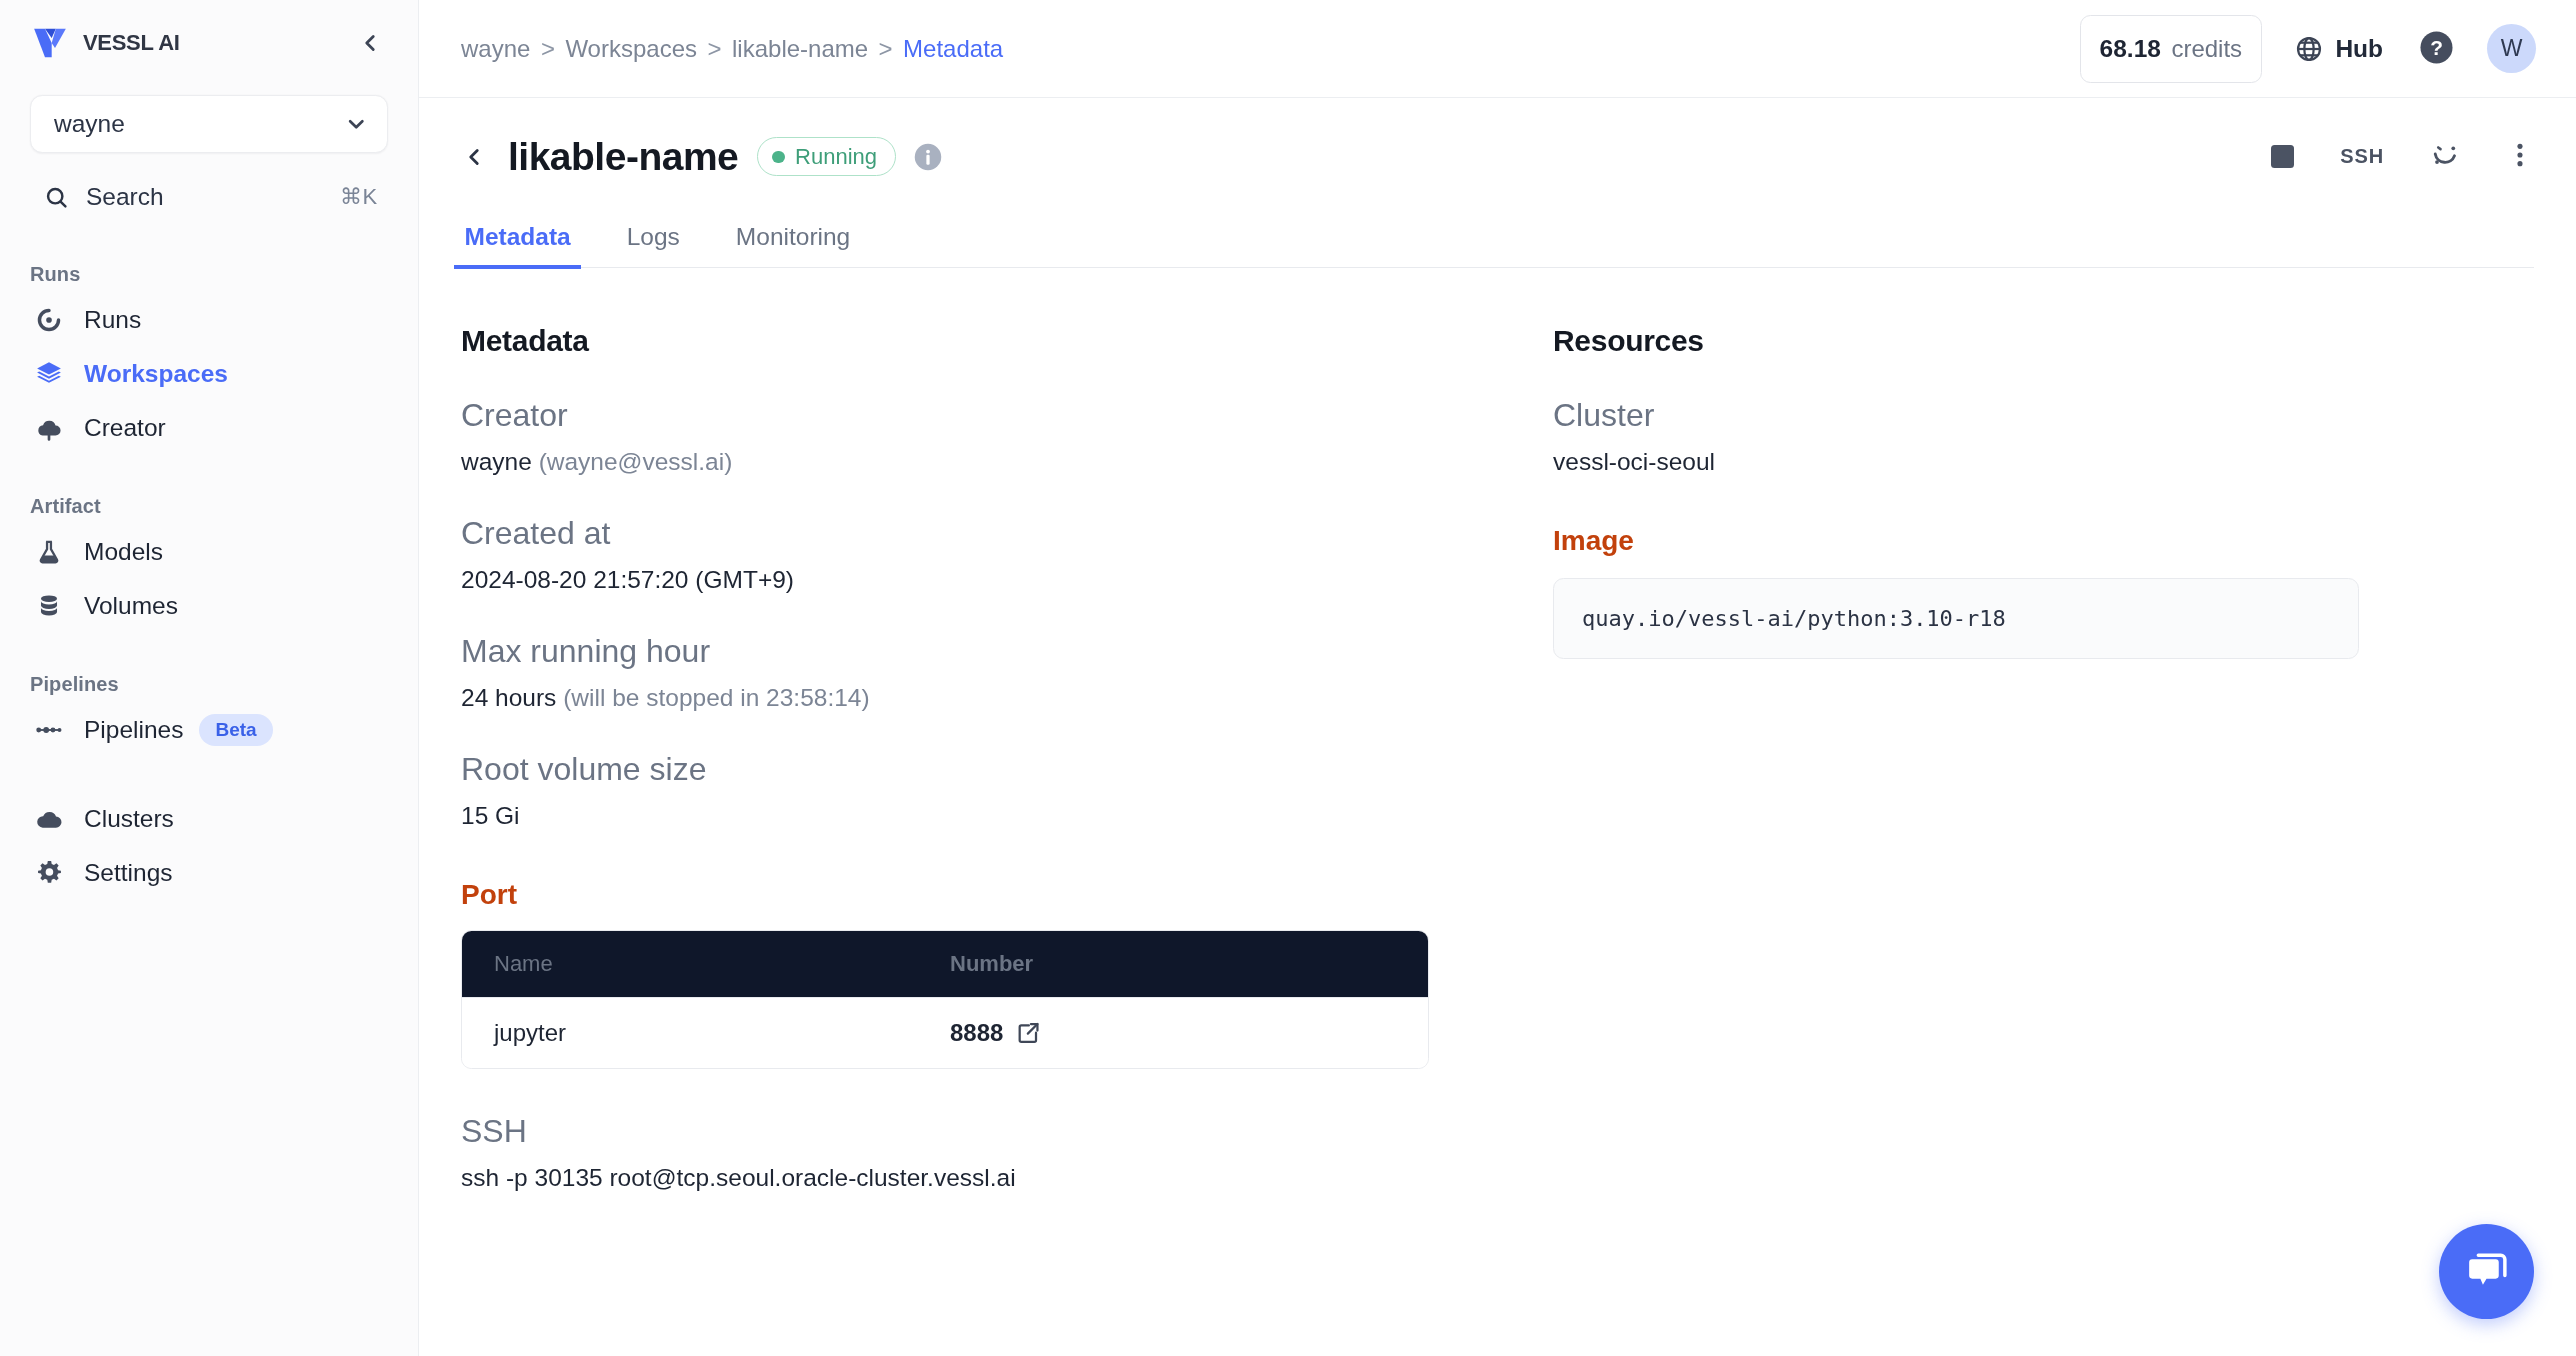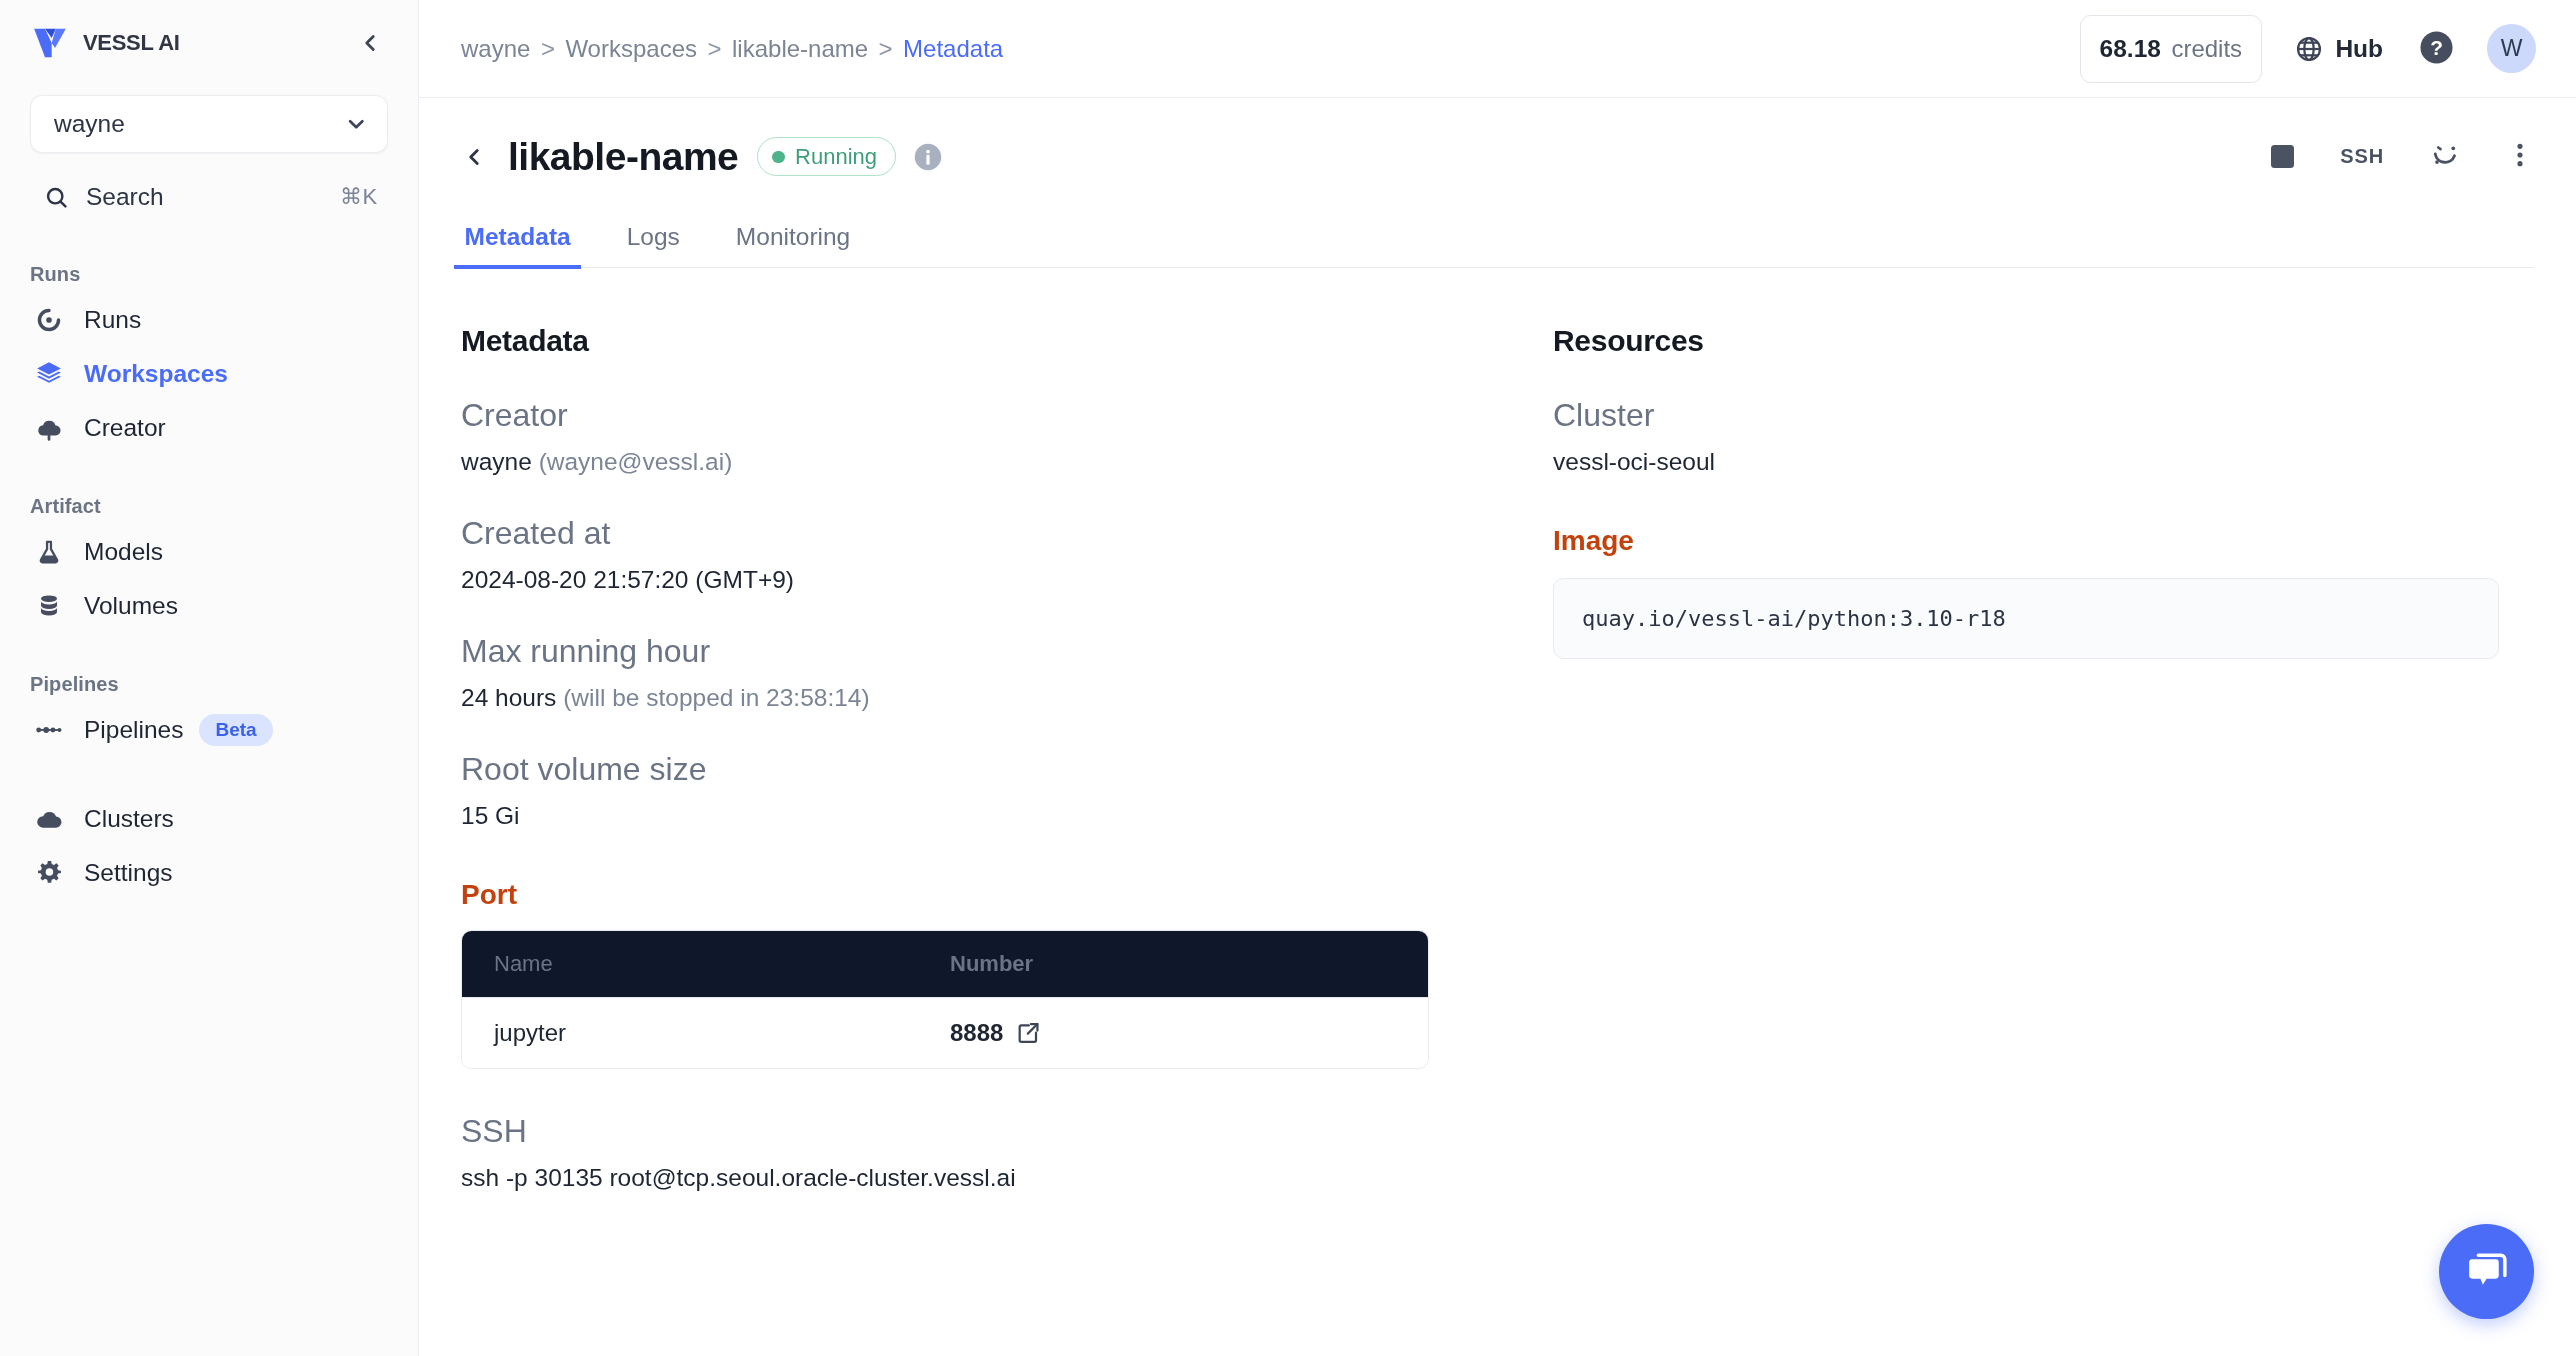--- a/index.html
+++ b/index.html
@@ -181,21 +181,21 @@
   .res-card {
     margin-top: 21px; width: 946px;
     border: 1.8px solid #e8eaee; border-radius: 12.3px;
     padding: 30px 33px 32px 33px; background: #fff;
   }
   .res-row { display: flex; align-items: center; height: 47px; }
   .res-key { font-size: 24px; color: #6b7484; }
   .res-val { margin-left: auto; font-size: 24px; font-weight: bold; color: #1e2533; }
 
   .img-card {
-    margin-top: 21px; width: 946px;
+    margin-top: 21px; width: 806px;
     border: 1.8px solid #e8eaee; border-radius: 10.5px;
     background: #fafbfc; height: 81px;
     display: flex; align-items: center; padding: 0 28px;
   }
   .img-text { font-family: "DejaVu Sans Mono", monospace; font-size: 22px; color: #2b3344; }
 
   .chat-fab {
     position: absolute; right: 42px; bottom: 37px;
     width: 95px; height: 95px; border-radius: 50%;
     background: #4a6cf7;

